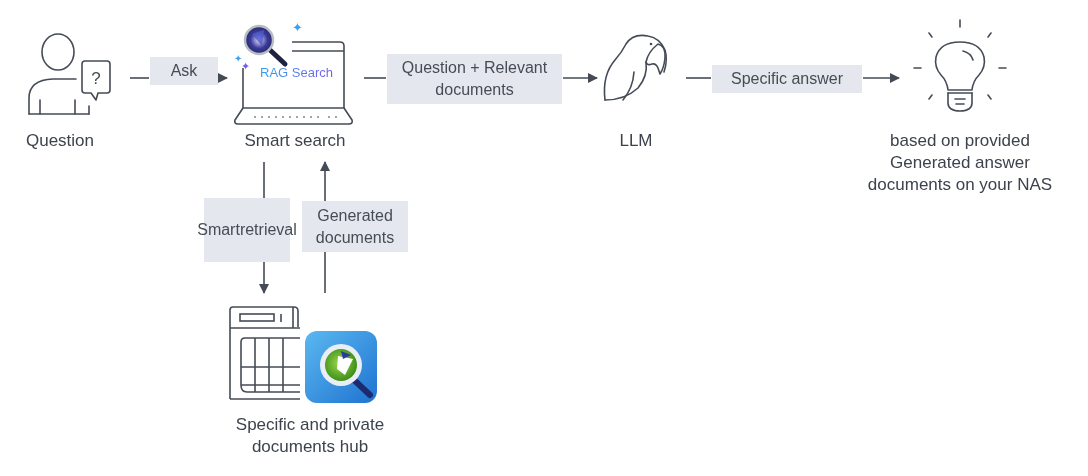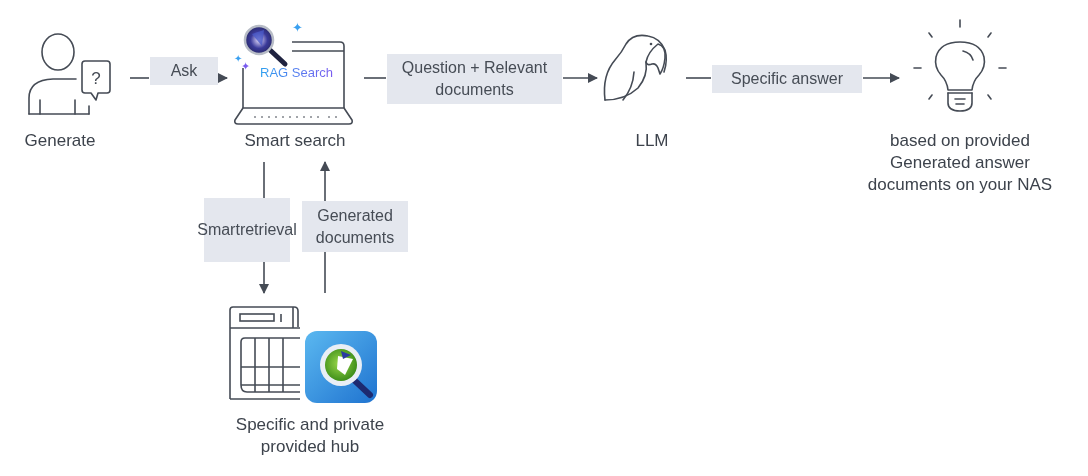--- a/index.html
+++ b/index.html
@@ -39,21 +39,21 @@
     <ellipse cx="40" cy="22" rx="16" ry="18"></ellipse>
     <path d="M11,84 L11,68 Q11,50 35,49 L58,49"></path>
     <line x1="22" y1="70" x2="22" y2="84"></line>
     <line x1="57" y1="70" x2="57" y2="84"></line>
     <line x1="11" y1="84" x2="71" y2="84"></line>
     <path d="M71,84 L71,76"></path>
     <path d="M64,34 Q64,31 67,31 L89,31 Q92,31 92,34 L92,60 Q92,63 89,63 L80,63 L78,70 L73,63 L67,63 Q64,63 64,60 Z"></path>
   </g>
   <text x="78" y="54" font-size="17" fill="#454b55" text-anchor="middle" font-family="Liberation Sans, sans-serif">?</text>
 </svg>
-<div class="node-label" style="left:10px;top:130px;width:100px">Generate</div>
+<div class="node-label" style="left:10px;top:130px;width:100px">Question</div>
 
 <div class="edge-label" style="left:150px;top:57px;width:68px;height:28px">Ask</div>
 
 <svg class="abs" style="left:232px;top:20px" width="130" height="105" viewBox="0 0 130 105">
   <defs>
     <radialGradient id="lens1" cx="50%" cy="50%" r="50%">
       <stop offset="0%" stop-color="#e8e0ff"></stop>
       <stop offset="60%" stop-color="#3a3a9a"></stop>
       <stop offset="100%" stop-color="#2a2a6a"></stop>
     </radialGradient>
@@ -85,21 +85,21 @@
 
 <svg class="abs" style="left:600px;top:30px" width="80" height="85" viewBox="0 0 80 85">
   <g stroke="#454b55" stroke-width="1.6" fill="none" stroke-linecap="round" stroke-linejoin="round">
     <path d="M5,70 Q2,45 15,30 Q22,22 26,14 Q33,3 48,6 Q60,8 65,20 Q68,30 64,42"></path>
     <path d="M58,14 Q66,16 65,28 Q64,38 60,44 L58,38 Q56,33 52,34 Q47,36 46,32 Q48,22 58,14"></path>
     <path d="M5,70 Q25,70 38,58 Q48,46 46,32"></path>
     <path d="M34,42 Q33,58 23,70"></path>
   </g>
   <circle cx="51" cy="14" r="1.3" fill="#454b55"></circle>
 </svg>
-<div class="node-label" style="left:612px;top:130px;width:80px">LLM</div>
+<div class="node-label" style="left:596px;top:130px;width:80px">LLM</div>
 
 <div class="edge-label" style="left:712px;top:65px;width:150px;height:28px">Specific answer</div>
 
 <svg class="abs" style="left:905px;top:15px" width="110" height="105" viewBox="0 0 110 105">
   <g stroke="#454b55" stroke-width="1.6" fill="none" stroke-linecap="round" stroke-linejoin="round">
     <line x1="55" y1="5" x2="55" y2="12"></line>
     <line x1="24" y1="18" x2="27" y2="22"></line>
     <line x1="86" y1="18" x2="83" y2="22"></line>
     <line x1="9" y1="53" x2="16" y2="53"></line>
     <line x1="94" y1="53" x2="101" y2="53"></line>
@@ -158,14 +158,14 @@
   </g>
   <rect x="80" y="26" width="72" height="72" rx="12" fill="url(#appbg)"></rect>
   <line x1="128" y1="74" x2="145" y2="90" stroke="#1d2a70" stroke-width="6" stroke-linecap="round"></line>
   <circle cx="116" cy="60" r="21" fill="#e9eef5"></circle>
   <circle cx="116" cy="60" r="16" fill="url(#lens2)"></circle>
   <path d="M113,51 L128,54 L120,70 L112,64 Z" fill="#ffffff"></path>
   <path d="M116,46 L126,50 L118,54 Z" fill="#2a3aa0"></path>
 </svg>
 <div class="node-label" style="left:210px;top:414px;width:200px">
   <div>Specific and private</div>
-  <div>provided hub</div>
+  <div>documents hub</div>
 </div>
 
 </body></html>

